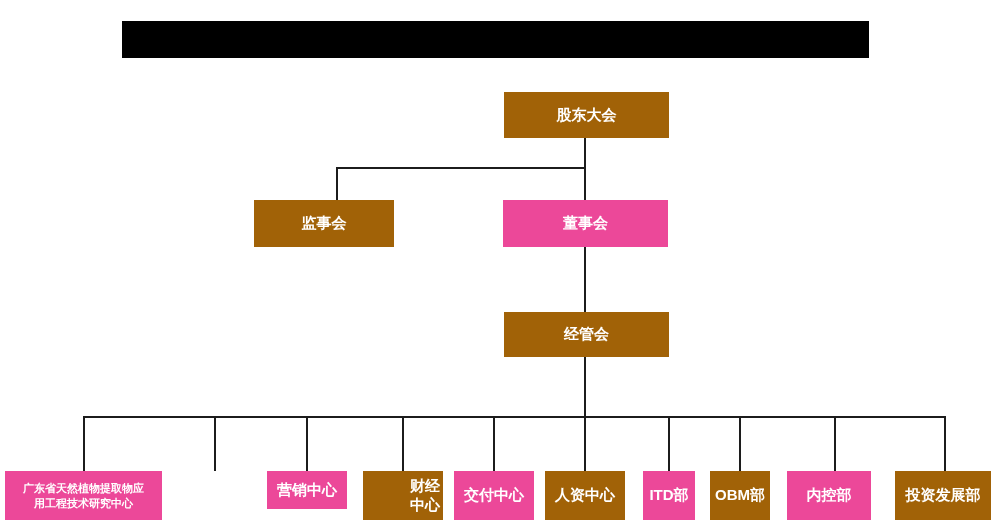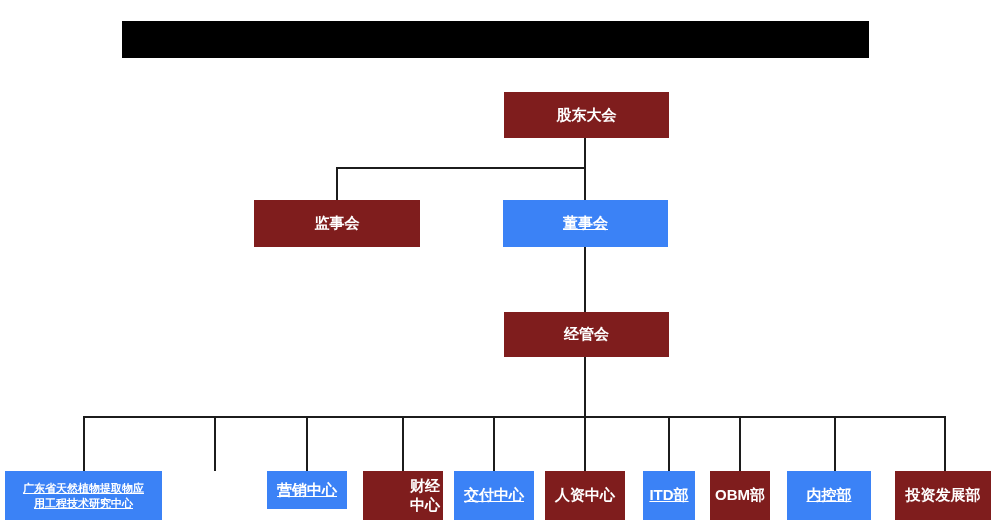--- a/index.html
+++ b/index.html
@@ -30,25 +30,25 @@
     display: flex;
     align-items: center;
     justify-content: center;
     text-align: center;
     color: #ffffff;
     font-weight: bold;
     font-size: 15px;
     line-height: 1.25;
     box-sizing: border-box;
   }
-  .primary   { background: #7f1d1d; }
-  .secondary { background: #3b82f6; text-decoration: underline; }
+  .primary   { background: #a16207; }
+  .secondary { background: #ec4899; }
 
   .n-shareholders { left: 504px; top:  92px; width: 165px; height: 46px; }
-  .n-supervisory  { left: 254px; top: 200px; width: 166px; height: 47px; }
+  .n-supervisory  { left: 254px; top: 200px; width: 140px; height: 47px; }
   .n-board        { left: 503px; top: 200px; width: 165px; height: 47px; }
   .n-management   { left: 504px; top: 312px; width: 165px; height: 45px; }
 
   .d1  { left:   5px; top: 471px; width: 157px; height: 49px; font-size: 11px; line-height: 1.35; padding: 0 16px; }
   .d2  { left: 178px; top: 471px; width:  74px; height: 49px; }
   .d3  { left: 267px; top: 471px; width:  80px; height: 38px; }
   .d4  { left: 363px; top: 471px; width:  80px; height: 49px; padding-left: 44px; }
   .d5  { left: 454px; top: 471px; width:  80px; height: 49px; }
   .d6  { left: 545px; top: 471px; width:  80px; height: 49px; text-align: center; }
   .d7  { left: 643px; top: 471px; width:  52px; height: 49px; }

